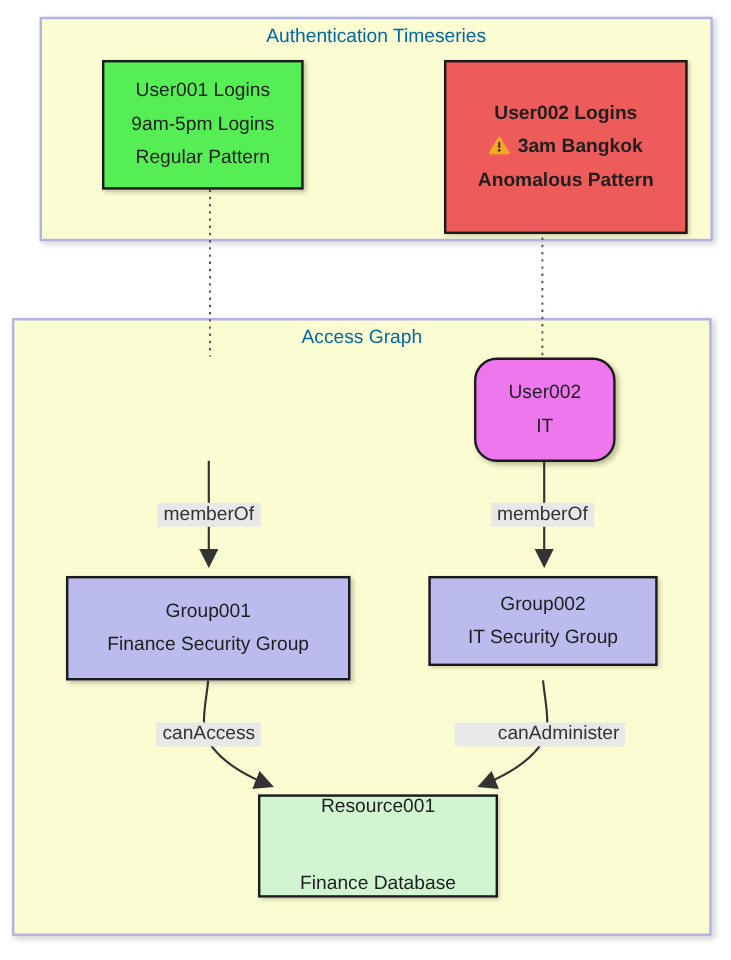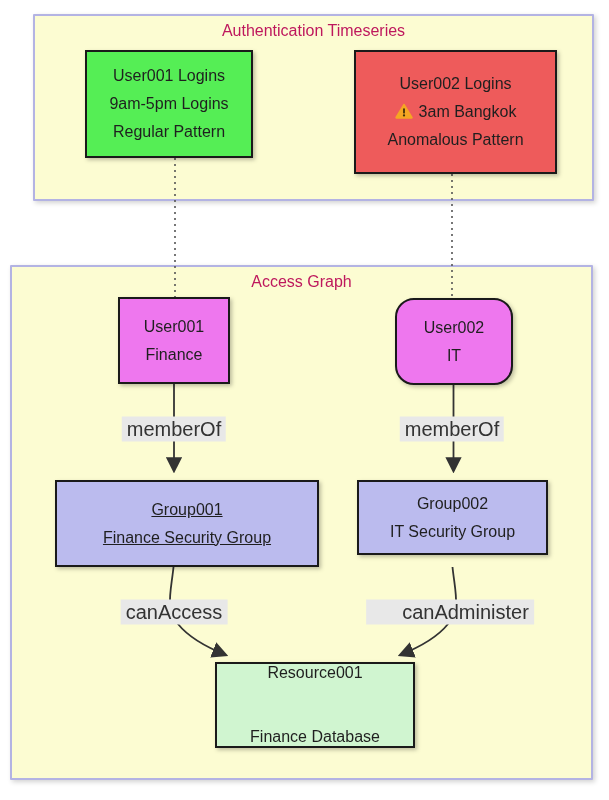--- a/index.html
+++ b/index.html
@@ -11,39 +11,39 @@
   .cluster{
     position:absolute;
     background:var(--cluster_fill,#fcfcd2);
     border:2px solid var(--cluster_border,#b3b3e3);
     border-radius:1px;
     box-shadow:2px 2px 5px rgba(0,0,0,0.18);
     box-sizing:border-box;
   }
   .cluster-title{
     position:absolute;top:6px;left:0;right:0;
-    text-align:center;font-size:16px;color:#be185d;
+    text-align:center;font-size:16px;color:#0369a1;
   }
   .node{
     position:absolute;display:flex;flex-direction:column;
     align-items:center;justify-content:center;
     border:2px solid #1a1a1a;box-sizing:border-box;
     box-shadow:2px 2px 4px rgba(0,0,0,0.25);
     font-size:16px;line-height:28px;text-align:center;
     z-index:2;color:#1f1f1f;
   }
   .node-green{background:var(--node_green,#55ee55);}
   .node-red{background:var(--node_red,#ee5b5b);}
   .node-pink{background:var(--node_pink,#ee77ee);}
   .node-lavender{background:var(--node_lavender,#bbbbee);}
   .node-mint{background:var(--node_mint,#d0f5d0);gap:36px;}
   .edge-label{
     position:absolute;transform:translate(-50%,-50%);
     background:var(--label_bg,#e8e8e8);
-    padding:1px 5px;font-size:20px;color:#333;
+    padding:1px 5px;font-size:16px;color:#333;
     white-space:nowrap;z-index:3;
   }
   #edges{position:absolute;left:0;top:0;z-index:1;}
   .warn-icon{display:inline-block;vertical-align:-2px;margin-right:6px;}
   .node-line{white-space:nowrap;}
 </style>
 </head>
 <body>
 
 <div id="canvas">
@@ -72,43 +72,39 @@
     <path d="M173.5,567 C171,592 165,608 178,624 C190,639 211,649 226,655" stroke="#333333" stroke-width="1.8" fill="none" marker-end="url(#arrow)"></path>
     <path d="M452.5,567 C455,592 461,608 448,624 C436,639 415,649 400,655" stroke="#333333" stroke-width="1.8" fill="none" marker-end="url(#arrow)"></path>
   </svg>
 
   <div class="node node-green" style="left:85px;top:50px;width:168px;height:108px;">
     <div class="node-line">User001 Logins</div>
     <div class="node-line">9am-5pm Logins</div>
     <div class="node-line">Regular Pattern</div>
   </div>
 
-  <div class="node node-red" style="left:354px;top:50px;width:203px;height:124px;">
+  <div class="node node-red" style="left:370px;top:50px;width:203px;height:145px;font-weight:bold;">
     <div class="node-line">User002 Logins</div>
     <div class="node-line">
       <svg class="warn-icon" width="18" height="16" viewBox="0 0 18 16">
         <path d="M9 2 L16.6 14.6 L1.4 14.6 Z" fill="#f5a623" stroke="#f5a623" stroke-width="2.2" stroke-linejoin="round"></path>
         <rect x="8.1" y="5.2" width="1.8" height="5.4" rx="0.9" fill="#42300a"></rect>
         <circle cx="9" cy="12.4" r="1.15" fill="#42300a"></circle>
       </svg><span>3am Bangkok</span>
     </div>
     <div class="node-line">Anomalous Pattern</div>
   </div>
 
-  <div class="node node-pink" style="left:118px;top:297px;width:112px;height:87px;">
-    <div class="node-line">User001</div>
-    <div class="node-line">Finance</div>
-  </div>
 
   <div class="node node-pink" style="left:395px;top:298px;width:118px;height:87px;border-radius:19px;">
     <div class="node-line">User002</div>
     <div class="node-line">IT</div>
   </div>
 
-  <div class="node node-lavender" style="left:55px;top:480px;width:264px;height:87px;text-decoration:underline;">
+  <div class="node node-lavender" style="left:55px;top:480px;width:237px;height:87px;">
     <div class="node-line">Group001</div>
     <div class="node-line">Finance Security Group</div>
   </div>
 
   <div class="node node-lavender" style="left:357px;top:480px;width:191px;height:75px;">
     <div class="node-line">Group002</div>
     <div class="node-line">IT Security Group</div>
   </div>
 
   <div class="node node-mint" style="left:215px;top:662px;width:200px;height:86px;">

